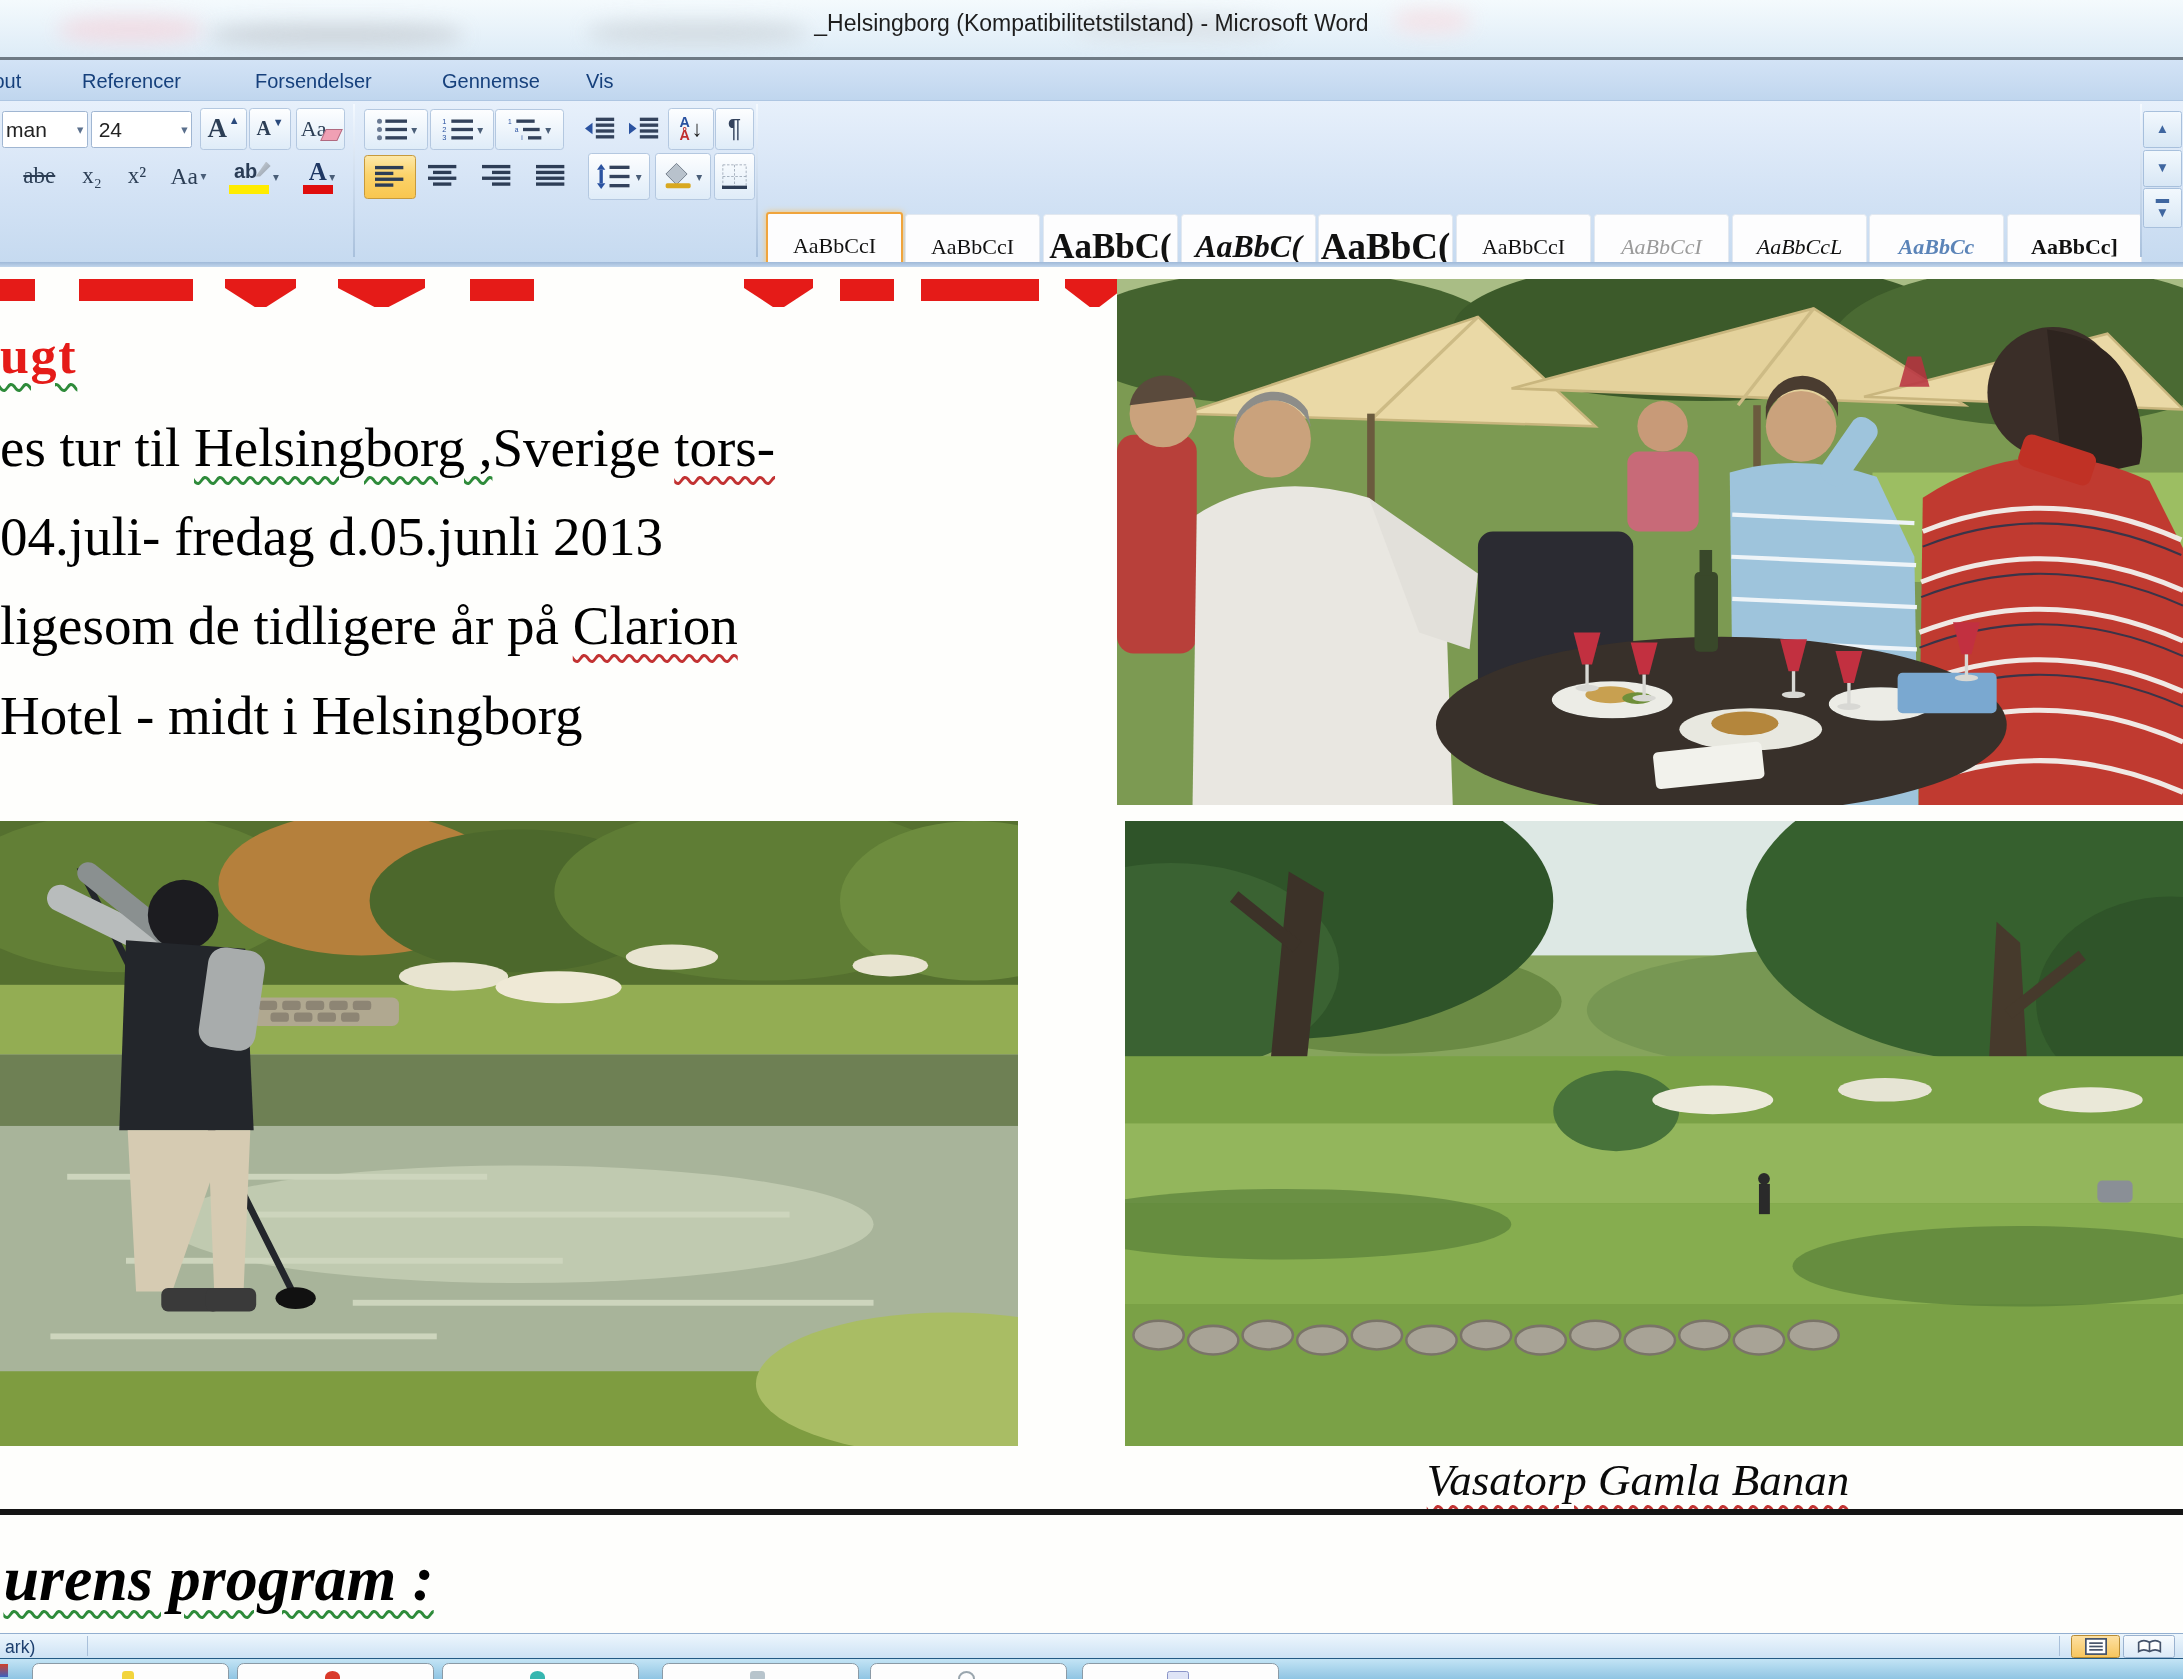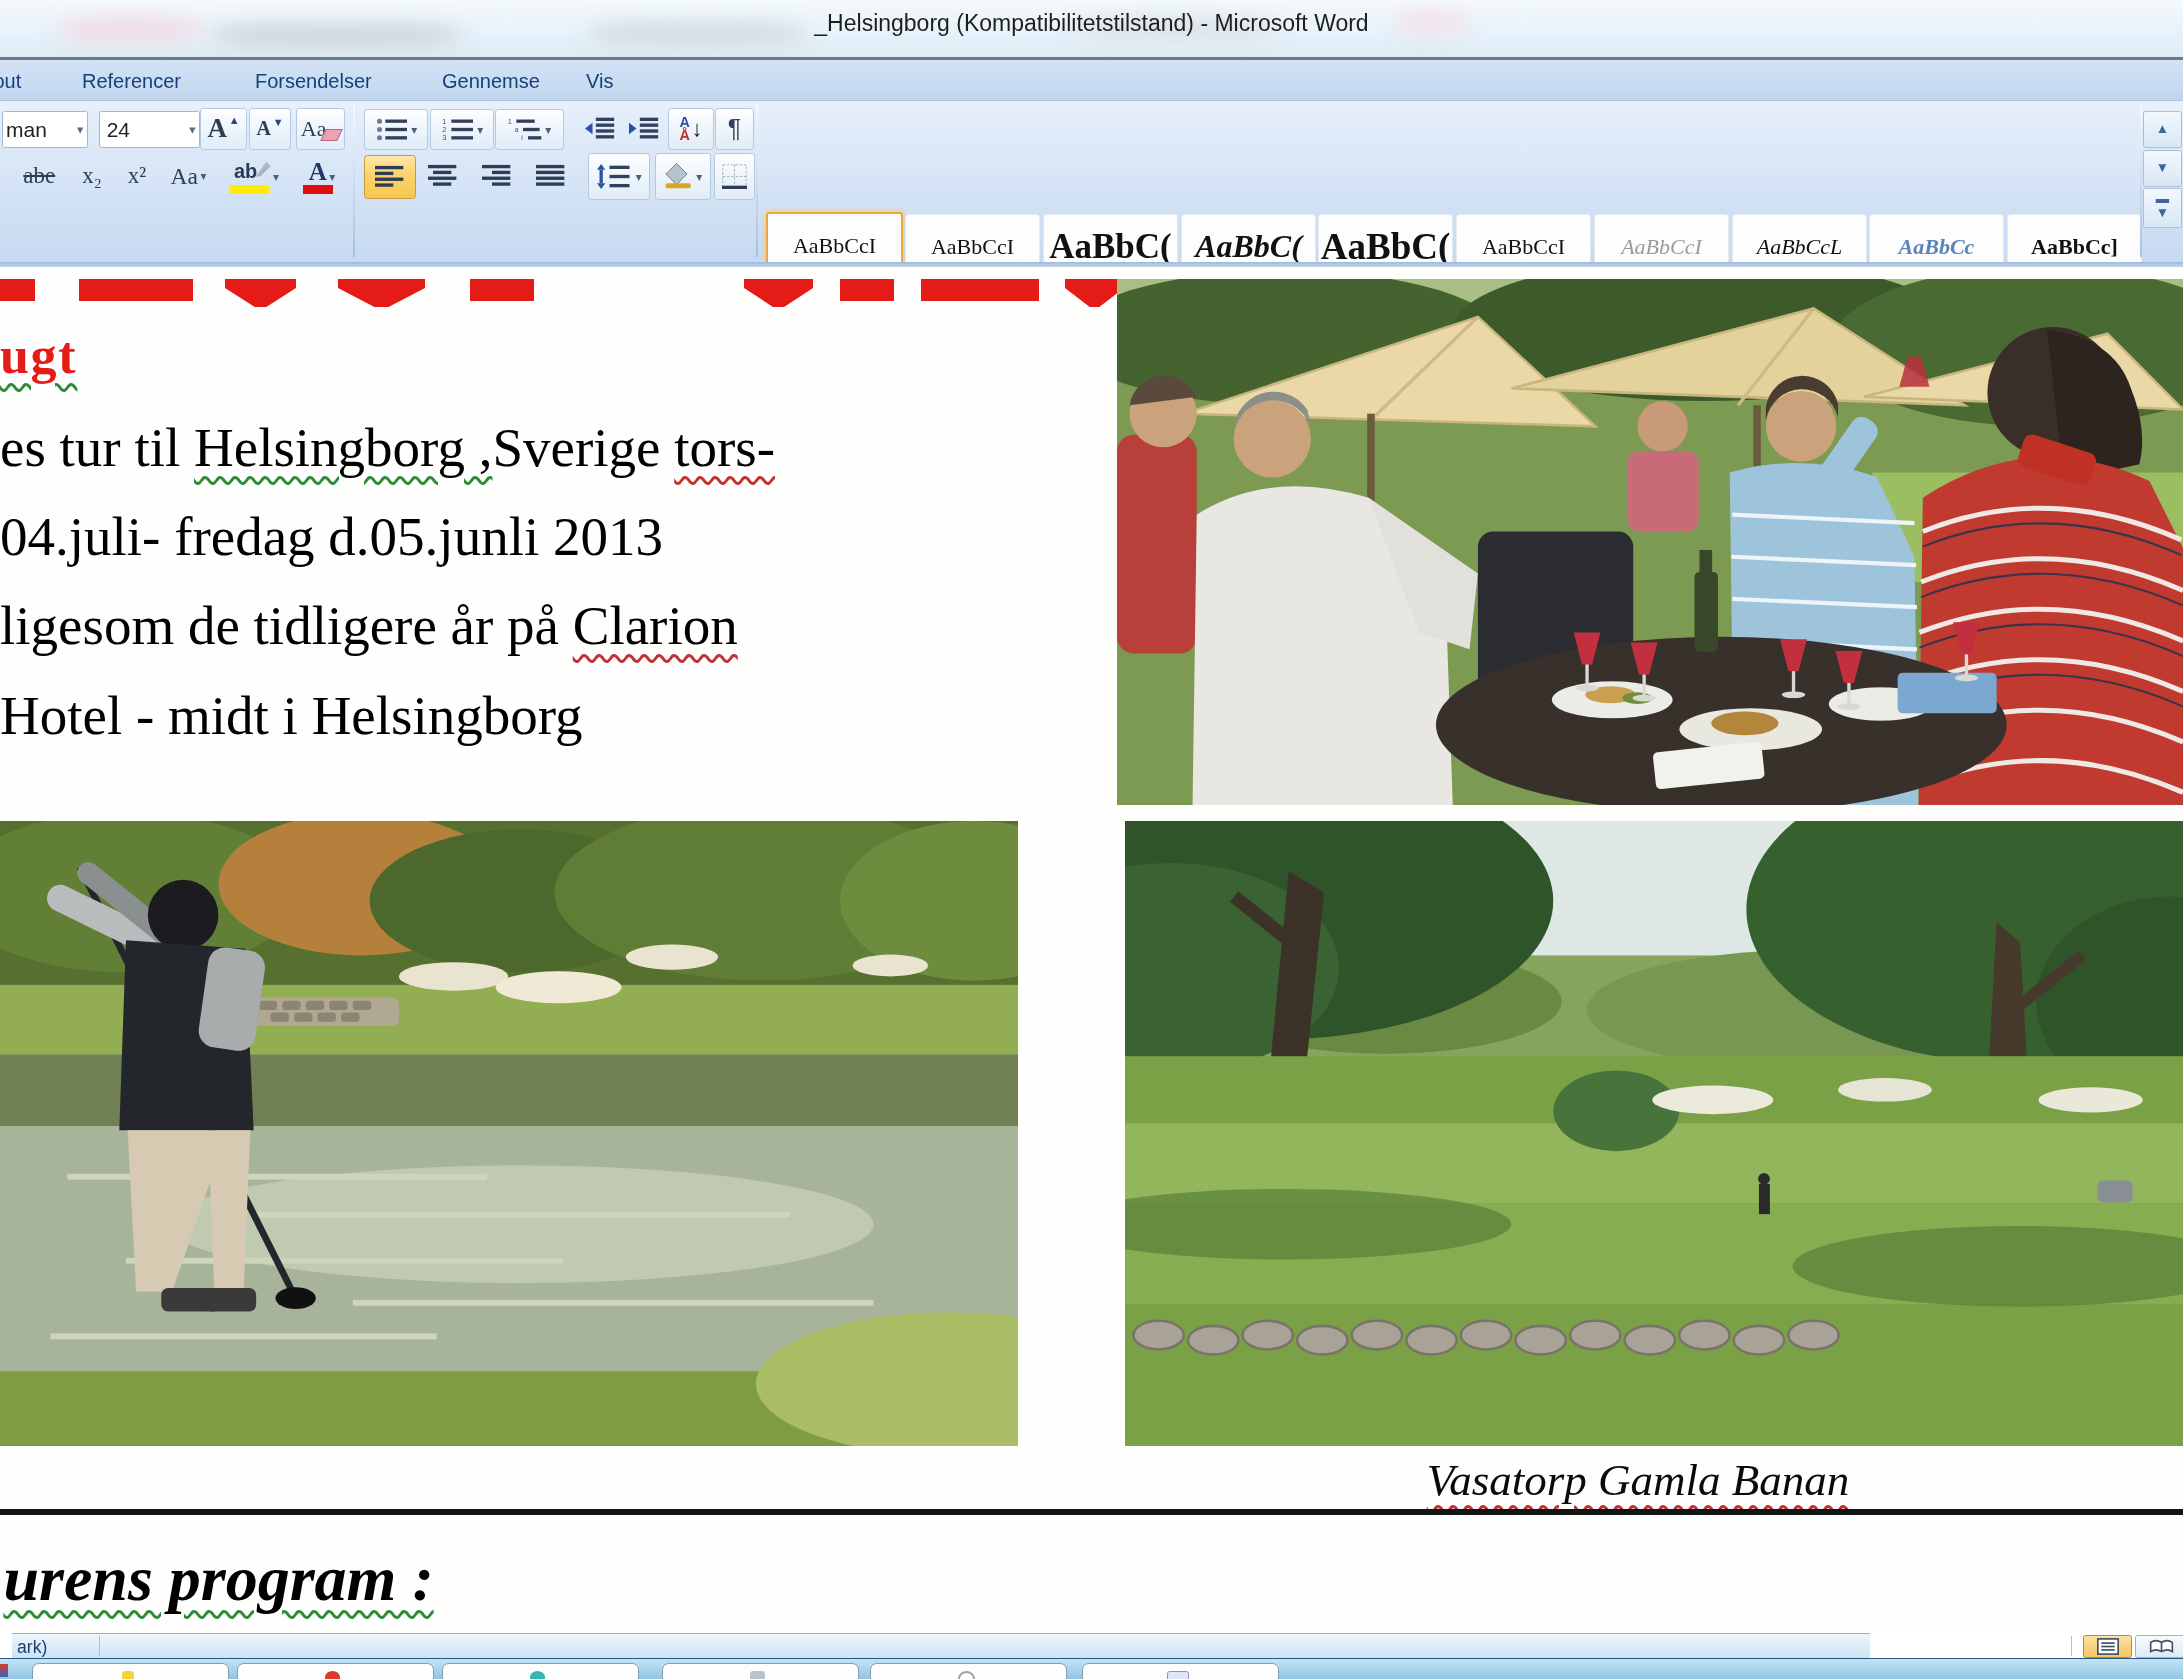--- a/index.html
+++ b/index.html
@@ -65,21 +65,21 @@
     text-decoration-color:#2e8b3a;text-decoration-thickness:2.5px;text-underline-offset:10px;}
   .caption{position:absolute;font-family:"Liberation Serif",serif;font-style:italic;
     font-size:45px;color:#0a0a0a;text-align:center;white-space:nowrap;}
   #black-rule{left:0;top:1242px;width:2183px;height:5.9px;background:#141414;}
   #program-heading{left:3.4px;top:1275px;font-family:"Liberation Serif",serif;
     font-weight:bold;font-style:italic;font-size:64px;color:#000;white-space:nowrap;}
   .photo{position:absolute;overflow:hidden;}
   .photo svg{display:block;width:100%;height:100%;}
 
   
-  #statusbar{left:12px;top:1633px;width:1858px;height:23.5px;
+  #statusbar{left:0;top:1633px;width:2183px;height:23.5px;
     background:linear-gradient(#edf6fd,#cde2f4);border-top:1.7px solid #93afd0;}
   #status-left{left:5px;top:2.5px;font-size:17.6px;color:#1d3f6e;}
   .vsep{position:absolute;top:1.7px;height:20px;width:0.8px;background:#a9c0da;}
   .viewbtn{position:absolute;top:0.8px;height:21px;width:47px;border:0.8px solid #9ab2cf;
     border-radius:2.5px;display:flex;align-items:center;justify-content:center;
     background:linear-gradient(#f8fbfe,#dceaf7);}
   .viewbtn.active{background:linear-gradient(#fde0a2,#f7c65e);border-color:#b88c34;}
 
   
   #taskbar{left:0;top:1658px;width:2183px;height:21px;
@@ -110,21 +110,21 @@
     <div class="rtab" style="left:420px;">Gennemse</div>
     <div class="rtab" style="left:564px;">Vis</div>
   </div>
 
   <div class="abs" id="ribbon">
 
     <div class="combo" style="left:1.7px;top:10px;width:84px;height:35px;">
       <span style="padding-left:3.4px;">man</span>
       <span class="arr">▾</span>
     </div>
-    <div class="combo" style="left:91px;top:10px;width:99px;height:35px;margin-left:8px;">
+    <div class="combo" style="left:91px;top:10px;width:99px;height:35px;">
       <span style="padding-left:6.7px;">24</span>
       <span class="arr">▾</span>
     </div>
     <div class="rbtn framed serifchar" style="left:200px;top:6.7px;width:45px;height:40px;font-size:27px;font-weight:bold;">
       <span>A</span>
         <span style="font-size:11px;color:#2a4a7c;margin:-17px 0 0 1.7px;">▲</span>
     </div>
     <div class="rbtn framed serifchar" style="left:249px;top:6.7px;width:40px;height:40px;font-size:20px;font-weight:bold;">
       <span>A</span>
         <span style="font-size:11px;color:#2a4a7c;margin:-13.4px 0 0 1.7px;">▼</span>

